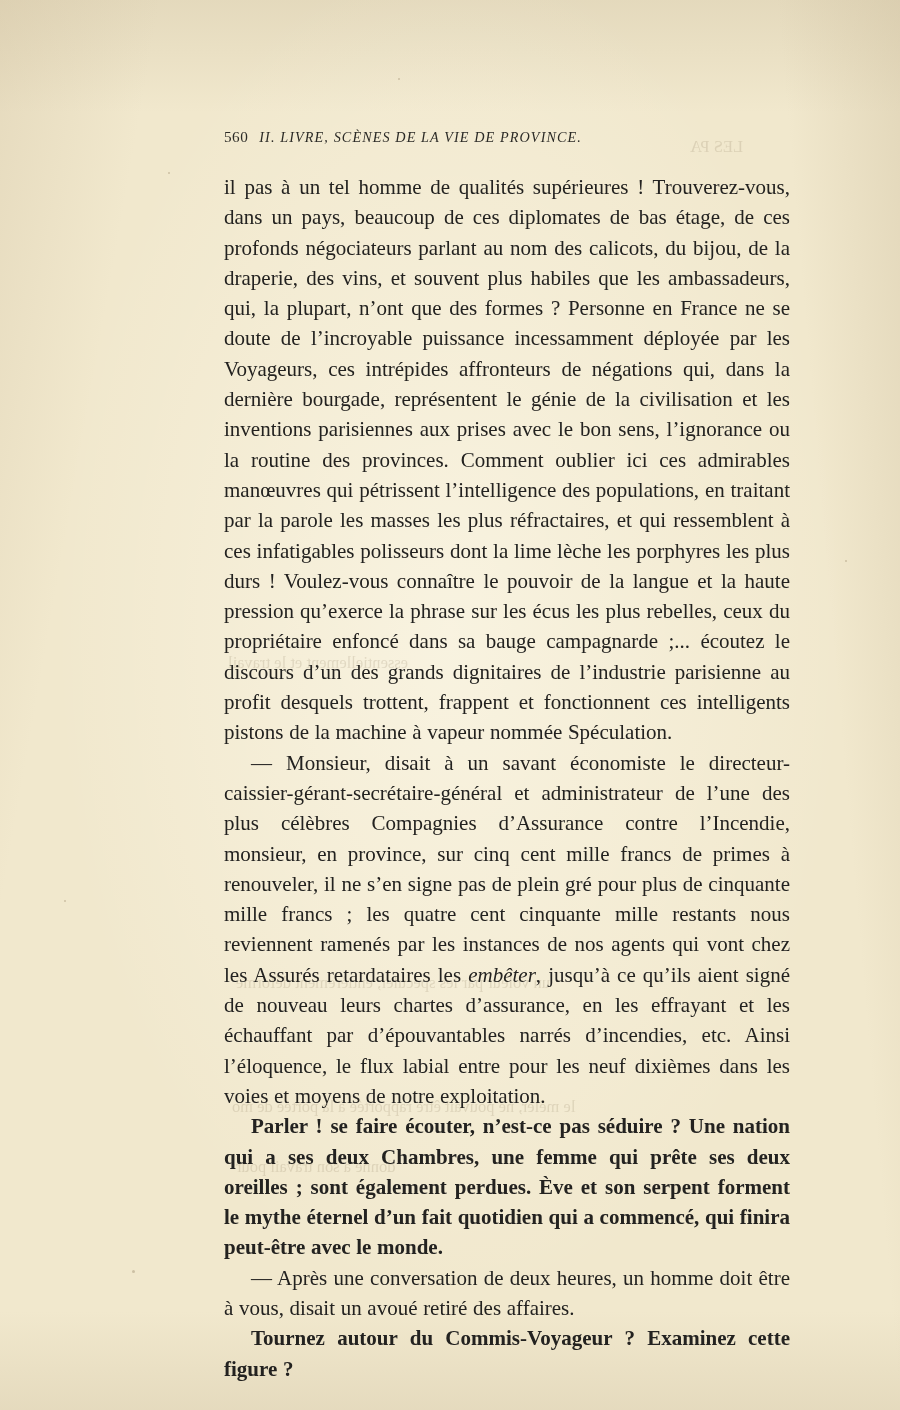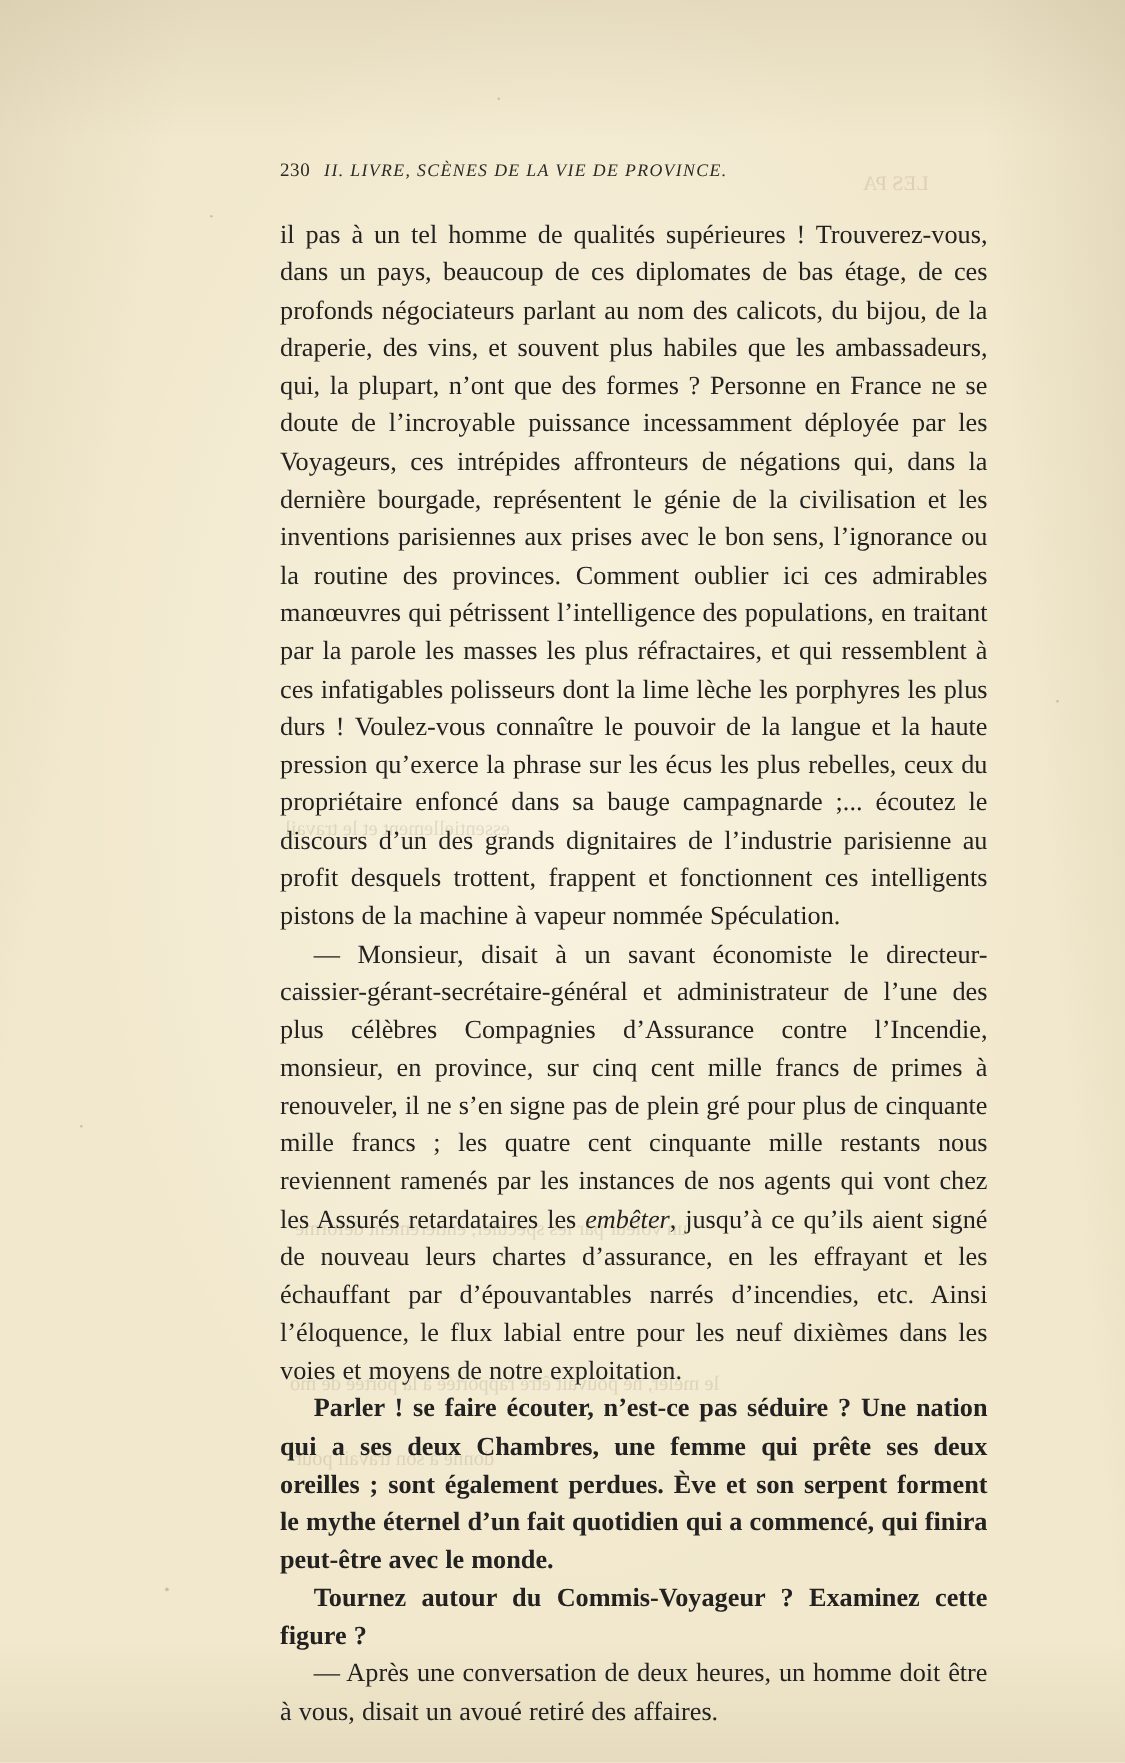--- a/index.html
+++ b/index.html
@@ -109,26 +109,26 @@
   <div class="speck" style="left:168px; top:172px; width:2px; height:2px;"></div>
   <div class="speck" style="left:398px; top:78px; width:2px; height:2px;"></div>
   <div class="speck" style="left:706px; top:1342px; width:2px; height:2px;"></div>
   <div class="speck" style="left:845px; top:560px; width:2px; height:2px;"></div>
   <div class="speck" style="left:64px; top:900px; width:2px; height:2px;"></div>
 </div>
 
 <div class="text-block">
 
   <div class="running-head">
-    <span class="folio">230</span><span class="title">II. LIVRE, SCÈNES DE LA VIE DE PROVINCE.</span>
+    <span class="folio">560</span><span class="title">II. LIVRE, SCÈNES DE LA VIE DE PROVINCE.</span>
   </div>
 
   <p class="body cont">il pas à un tel homme de qualités supérieures ! Trouverez-vous, dans un pays, beaucoup de ces diplomates de bas étage, de ces profonds négociateurs parlant au nom des calicots, du bijou, de la draperie, des vins, et souvent plus habiles que les ambassadeurs, qui, la plupart, n’ont que des formes ? Personne en France ne se doute de l’incroyable puissance incessamment déployée par les Voyageurs, ces intrépides affronteurs de négations qui, dans la dernière bourgade, représentent le génie de la civilisation et les inventions parisiennes aux prises avec le bon sens, l’ignorance ou la routine des provinces. Comment oublier ici ces admirables manœuvres qui pétrissent l’intelligence des populations, en traitant par la parole les masses les plus réfractaires, et qui ressemblent à ces infatigables polisseurs dont la lime lèche les porphyres les plus durs ! Voulez-vous connaître le pouvoir de la langue et la haute pression qu’exerce la phrase sur les écus les plus rebelles, ceux du propriétaire enfoncé dans sa bauge campagnarde ;... écoutez le discours d’un des grands dignitaires de l’industrie parisienne au profit desquels trottent, frappent et fonctionnent ces intelligents pistons de la machine à vapeur nommée Spéculation.</p>
 
   <p class="body dash"><span>— Monsieur, disait à un savant économiste le directeur-caissier-gérant-secrétaire-général et administrateur de l’une des plus célèbres Compagnies d’Assurance contre l’Incendie, monsieur, en province, sur cinq cent mille francs de primes à renouveler, il ne s’en signe pas de plein gré pour plus de cinquante mille francs ; les quatre cent cinquante mille restants nous reviennent ramenés par les instances de nos agents qui vont chez les Assurés retardataires les </span><em class="it">embêter</em><span>, jusqu’à ce qu’ils aient signé de nouveau leurs chartes d’assurance, en les effrayant et les échauffant par d’épouvantables narrés d’incendies, etc. Ainsi l’éloquence, le flux labial entre pour les neuf dixièmes dans les voies et moyens de notre exploitation.</span></p>
 
   <p class="body ind">Parler ! se faire écouter, n’est-ce pas séduire ? Une nation qui a ses deux Chambres, une femme qui prête ses deux oreilles ; sont également perdues. Ève et son serpent forment le mythe éternel d’un fait quotidien qui a commencé, qui finira peut-être avec le monde.</p>
 
+  <p class="body dash">— Après une conversation de deux heures, un homme doit être à vous, disait un avoué retiré des affaires.</p>
+
   <p class="body ind">Tournez autour du Commis-Voyageur ? Examinez cette figure ?</p>
-
-  <p class="body dash">— Après une conversation de deux heures, un homme doit être à vous, disait un avoué retiré des affaires.</p>
 
 </div>
 
 </body></html>

